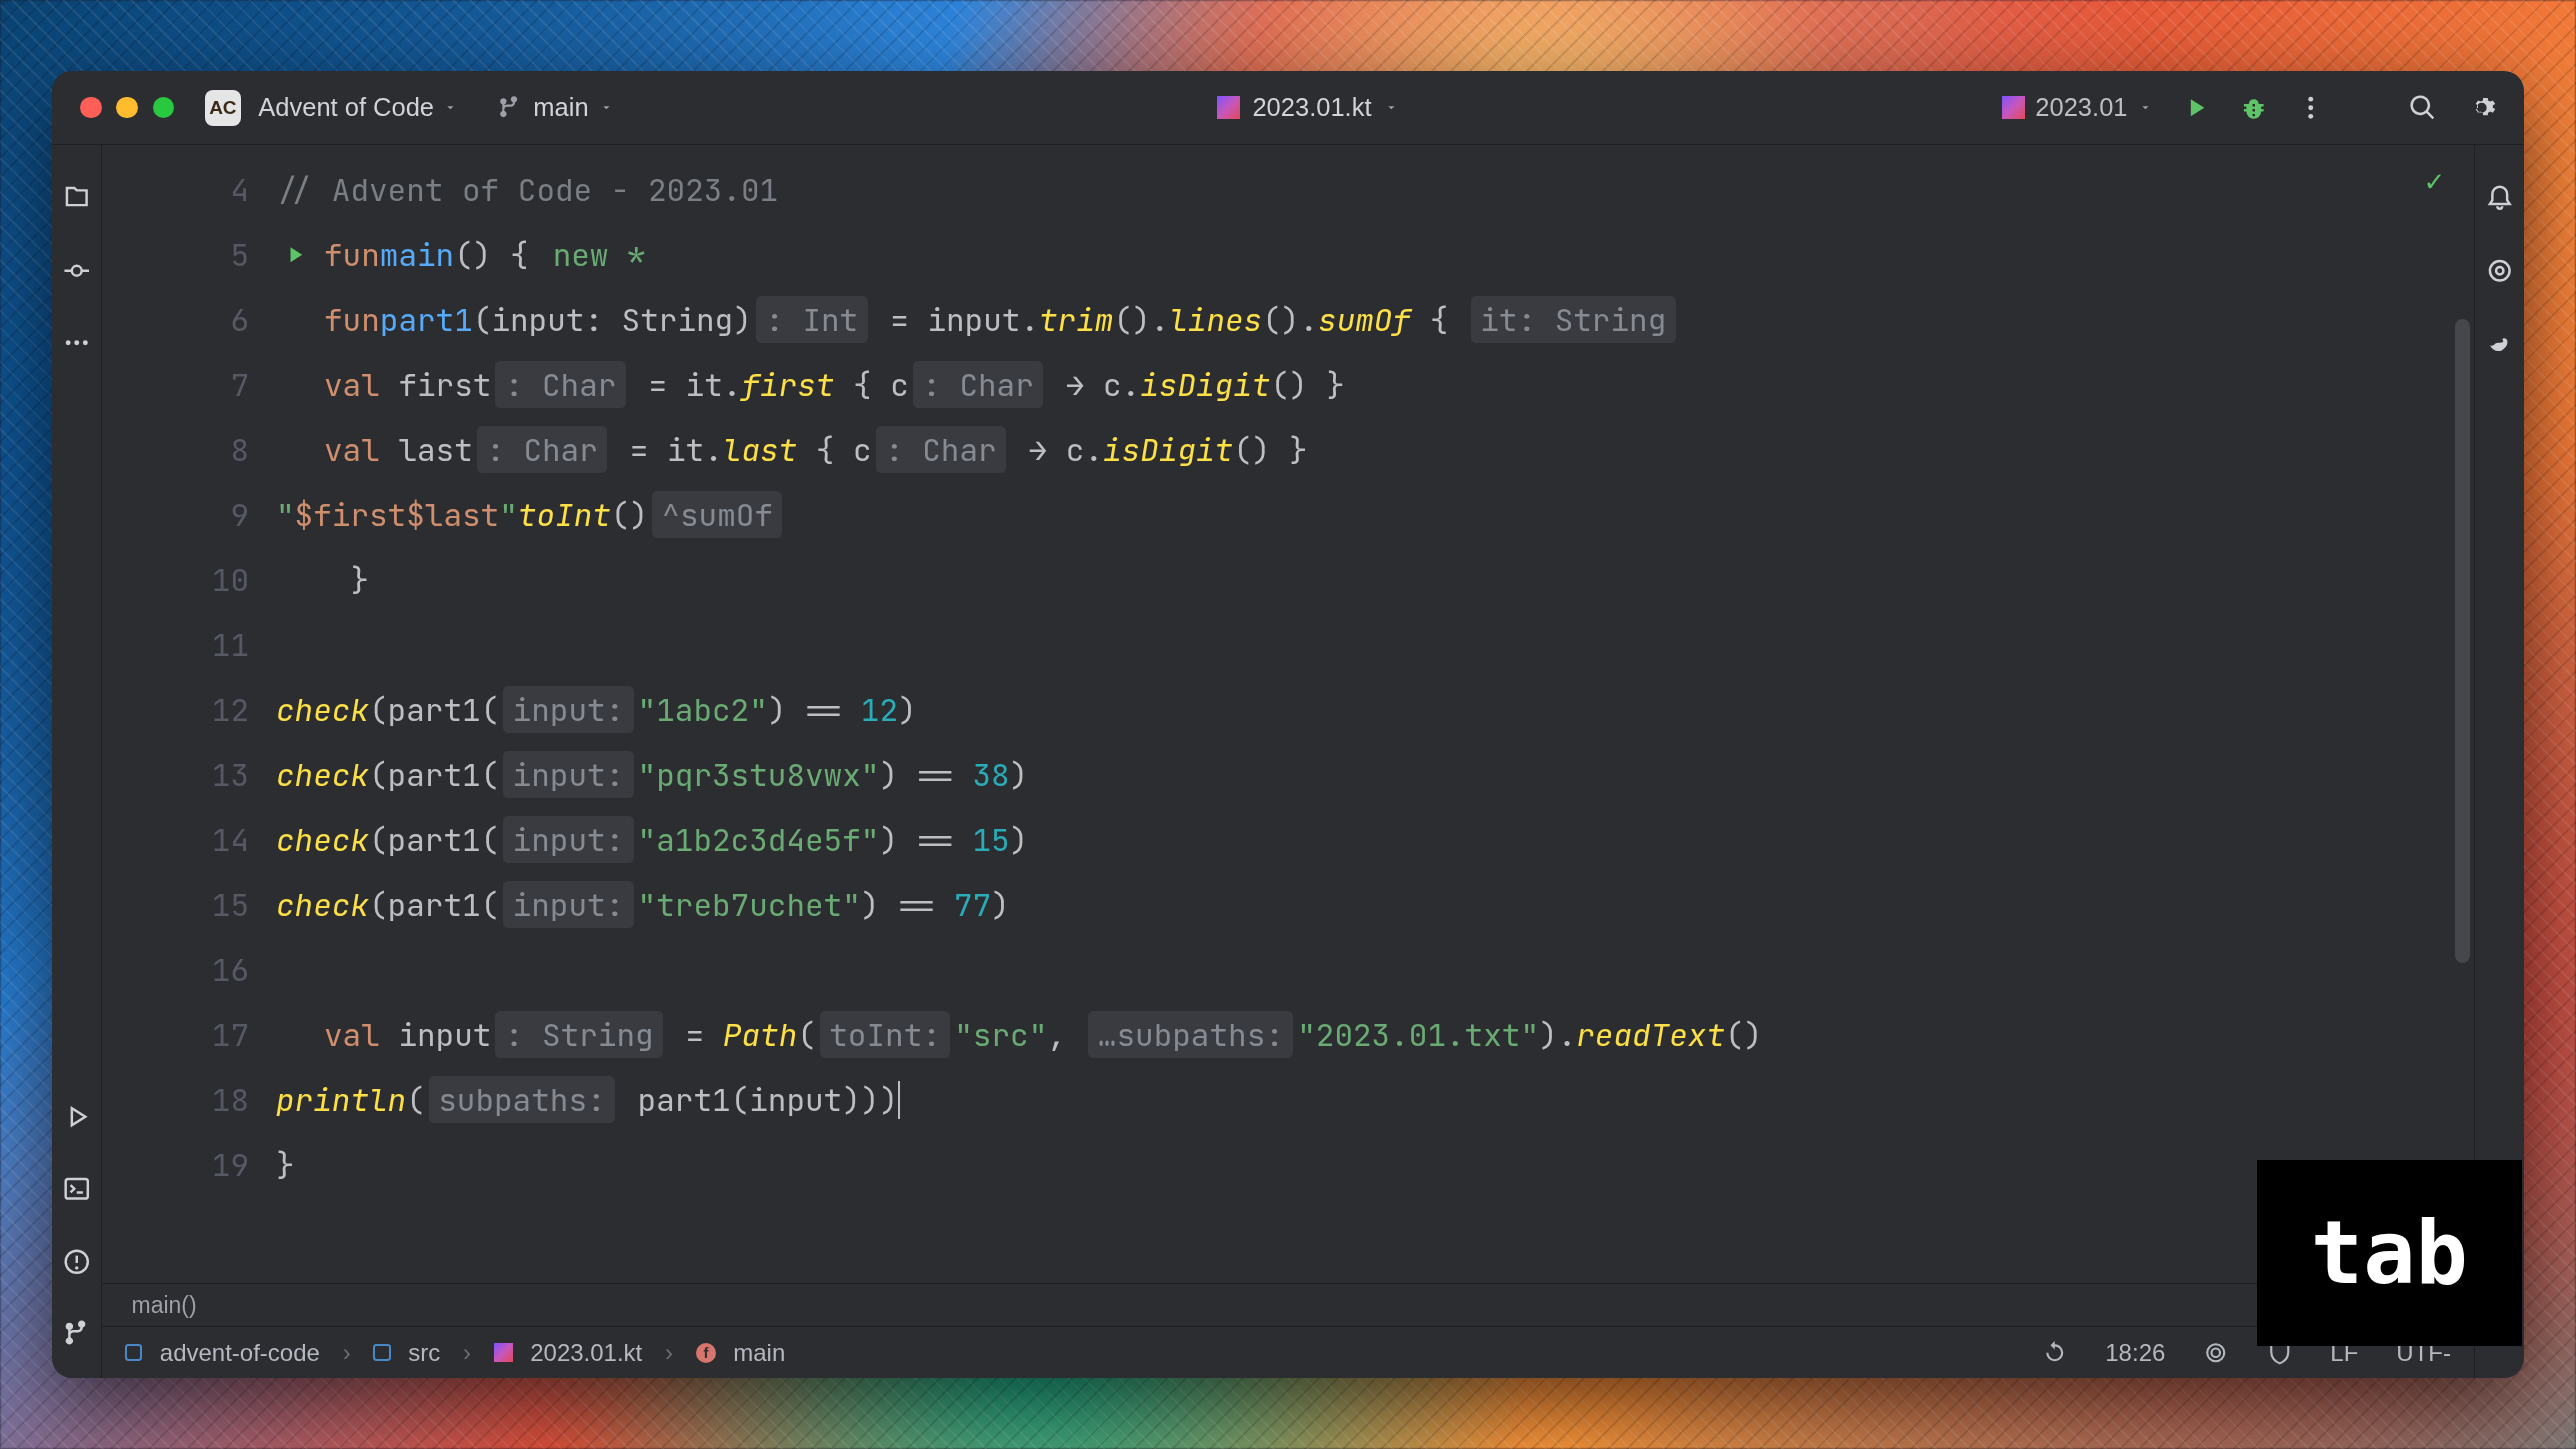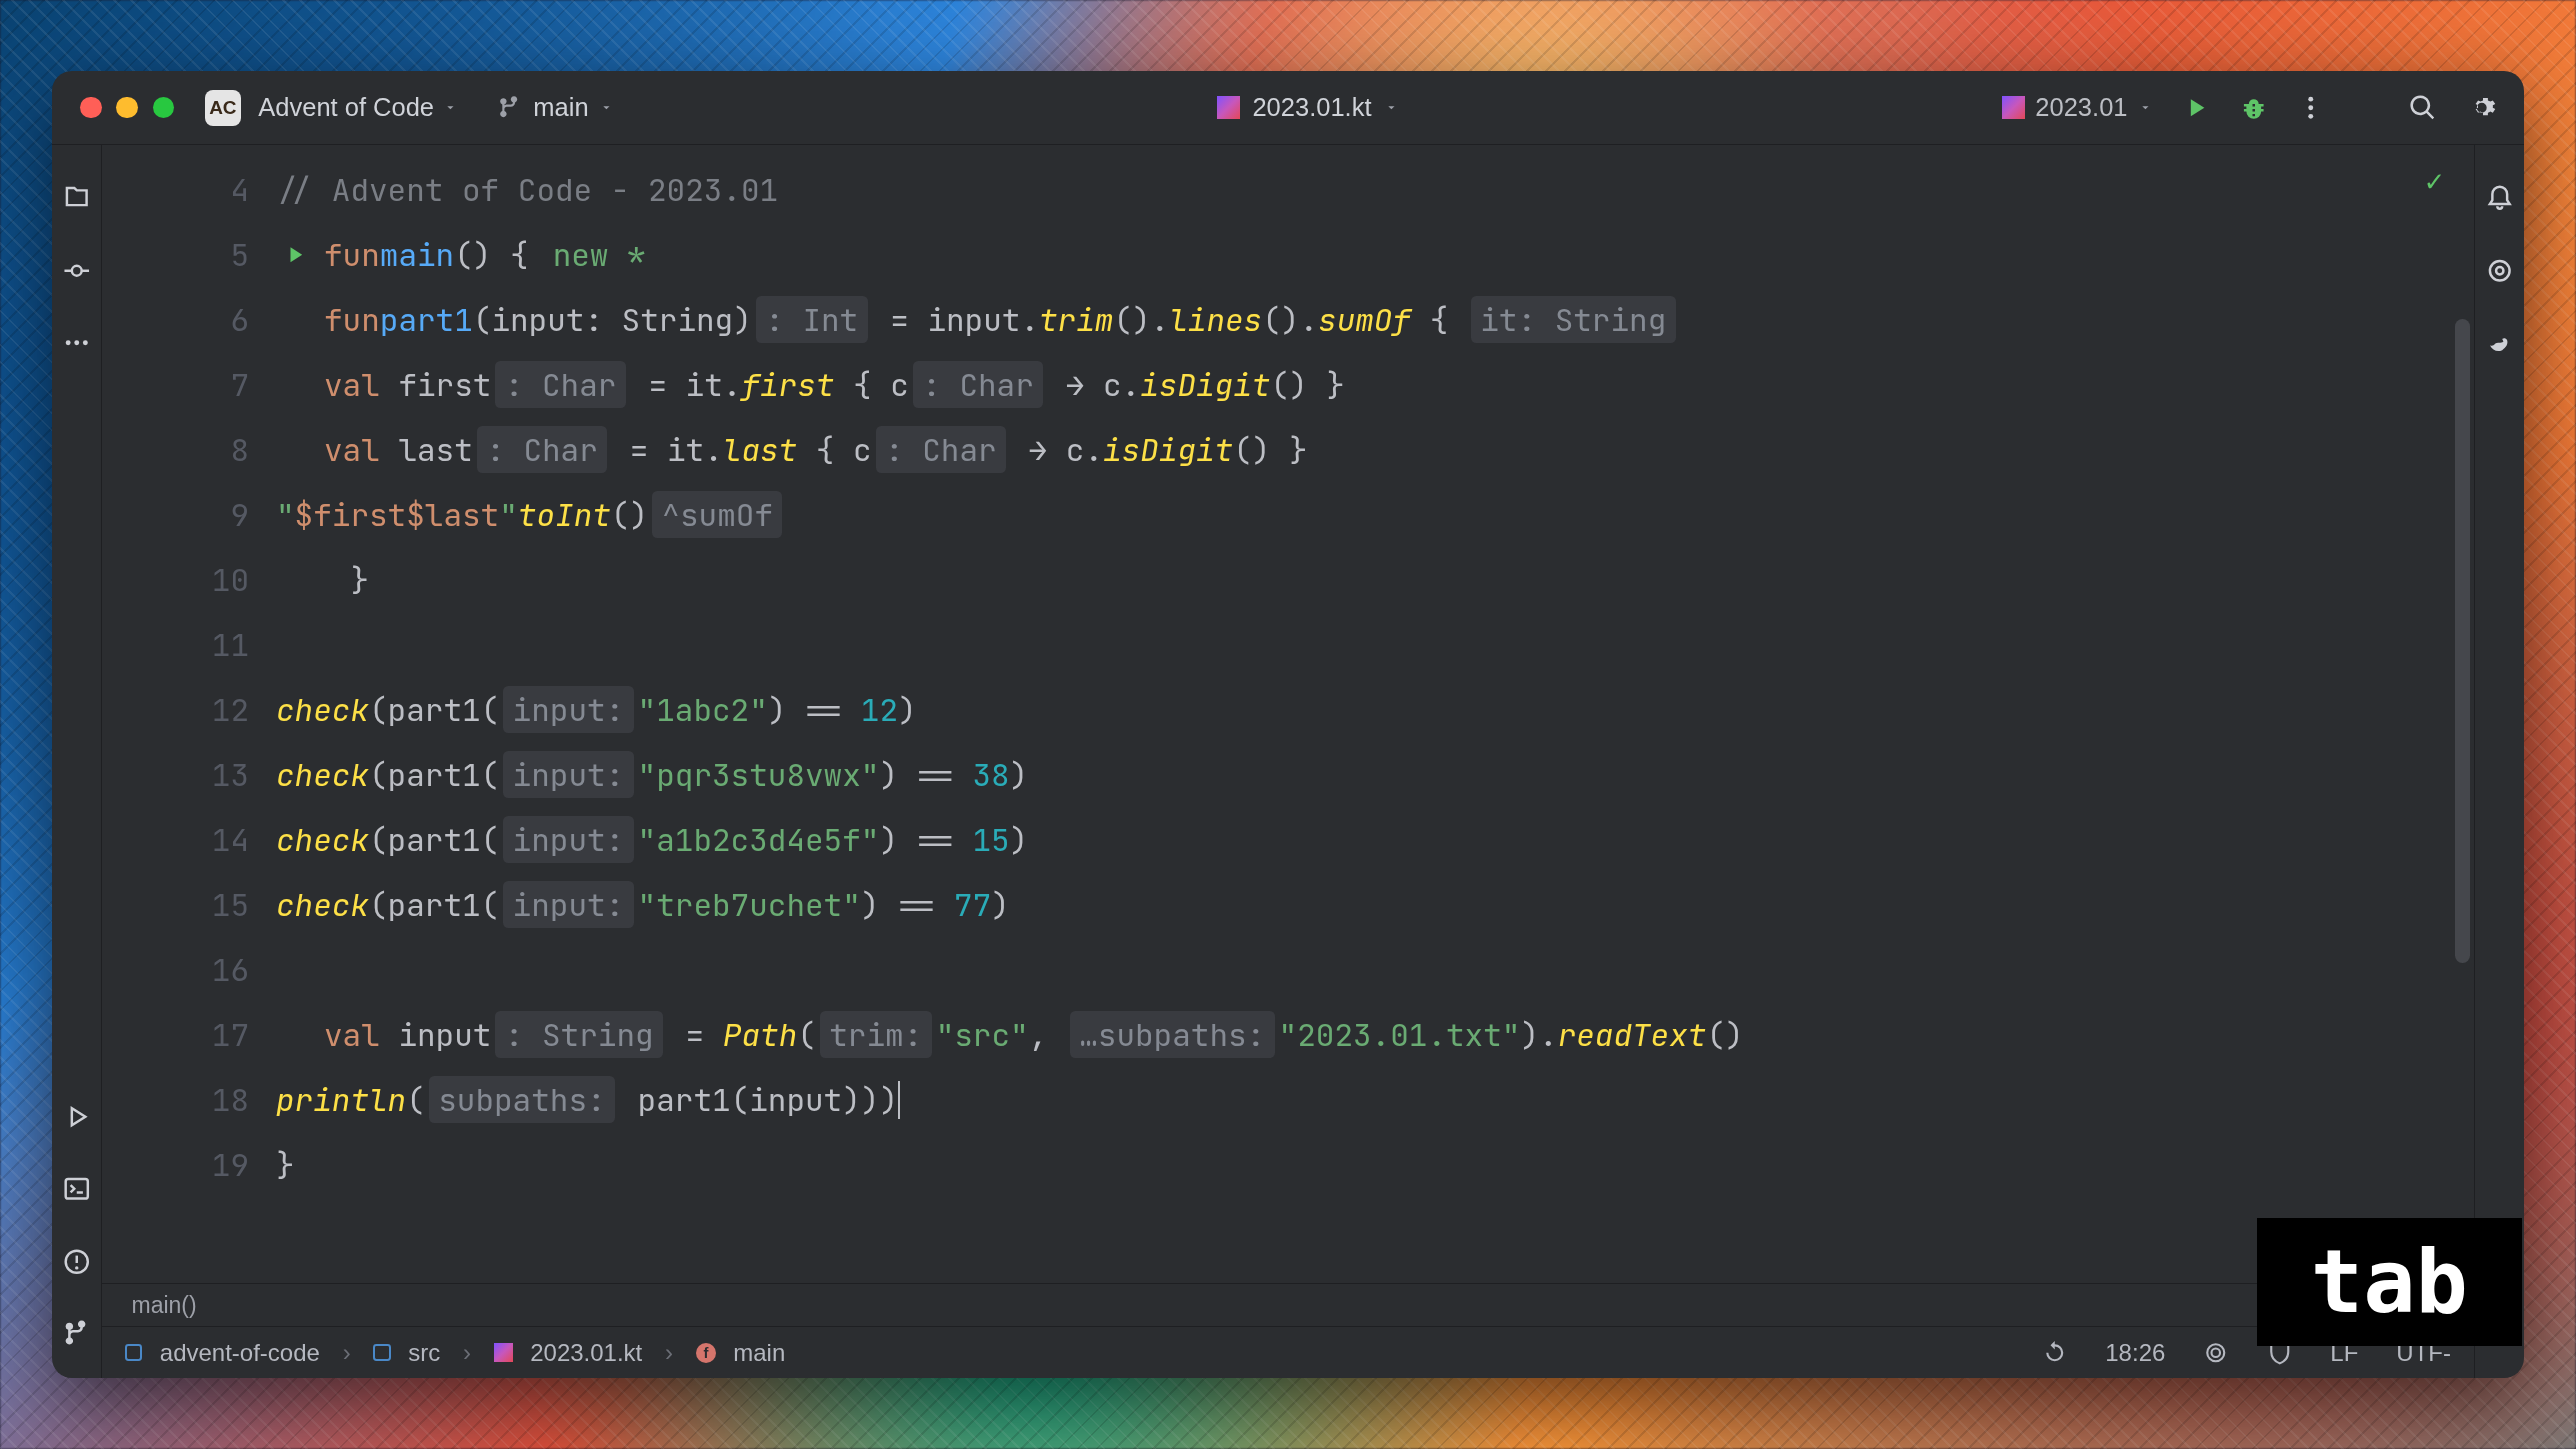--- a/index.html
+++ b/index.html
@@ -136,21 +136,21 @@
 .circ-f {
   width: 20px; height: 20px; border-radius: 50%; background: #d5756c;
   color: #2b2d30; font-size: 14.8px; font-weight: 700;
   display: inline-flex; align-items: center; justify-content: center;
 }
 .key-overlay {
   position: absolute; right: 54px; bottom: 103px;
   background: #000; color: #fff;
   font-family: Menlo, Consolas, monospace;
   font-size: 87px; font-weight: 600;
-  padding: 13px 54px;
+  padding: 42px 54px;
 }
 </style>
 </head>
 <body>
 
 <div class="wallpaper"></div>
 <div class="swirl"></div>
 
 <div class="ide">
   <div class="titlebar">
@@ -310,21 +310,21 @@
           <div class="cline">        <span class="kw">val</span><span> first</span><span class="hint">: Char</span><span> = it.</span><span class="fni">first</span><span> { c</span><span class="hint">: Char</span><span> → c.</span><span class="fni">isDigit</span><span>() }</span></div>
           <div class="cline">        <span class="kw">val</span><span> last</span><span class="hint">: Char</span><span> = it.</span><span class="fni">last</span><span> { c</span><span class="hint">: Char</span><span> → c.</span><span class="fni">isDigit</span><span>() }</span></div>
           <div class="cline">        <span class="str">"</span><span class="tmpl">$first$last</span><span class="str">"</span><span></span><span class="fni">toInt</span><span>()</span> <span class="hint">^sumOf</span></div>
           <div class="cline">    }</div>
           <div class="cline"></div>
           <div class="cline">    <span class="fni">check</span><span>(part1(</span><span class="hint">input:</span> <span class="str">"1abc2"</span><span>) == </span><span class="num">12</span><span>)</span></div>
           <div class="cline">    <span class="fni">check</span><span>(part1(</span><span class="hint">input:</span> <span class="str">"pqr3stu8vwx"</span><span>) == </span><span class="num">38</span><span>)</span></div>
           <div class="cline">    <span class="fni">check</span><span>(part1(</span><span class="hint">input:</span> <span class="str">"a1b2c3d4e5f"</span><span>) == </span><span class="num">15</span><span>)</span></div>
           <div class="cline">    <span class="fni">check</span><span>(part1(</span><span class="hint">input:</span> <span class="str">"treb7uchet"</span><span>) == </span><span class="num">77</span><span>)</span></div>
           <div class="cline"></div>
-          <div class="cline">    <span class="kw">val</span><span> input</span><span class="hint">: String</span><span> = </span><span class="fni">Path</span>(<span class="hint">trim:</span> <span class="str">"src"</span><span>, </span><span class="hint">…subpaths:</span> <span class="str">"2023.01.txt"</span><span>).</span><span class="fni">readText</span><span>()</span></div>
+          <div class="cline">    <span class="kw">val</span><span> input</span><span class="hint">: String</span><span> = </span><span class="fni">Path</span>(<span class="hint">toInt:</span> <span class="str">"src"</span><span>, </span><span class="hint">…subpaths:</span> <span class="str">"2023.01.txt"</span><span>).</span><span class="fni">readText</span><span>()</span></div>
           <div class="cline">    <span class="fni">println</span><span>(</span><span class="hint">subpaths:</span><span> part1(input))</span><span>)</span><span class="cursor"></span></div>
           <div class="cline">}</div>
         </div>
         <div class="insp-ok">✓</div>
         <div class="scrollbar"></div>
       </div>
       <div class="crumb-trail">
         <span>main()</span>
       </div>
       <div class="status">

